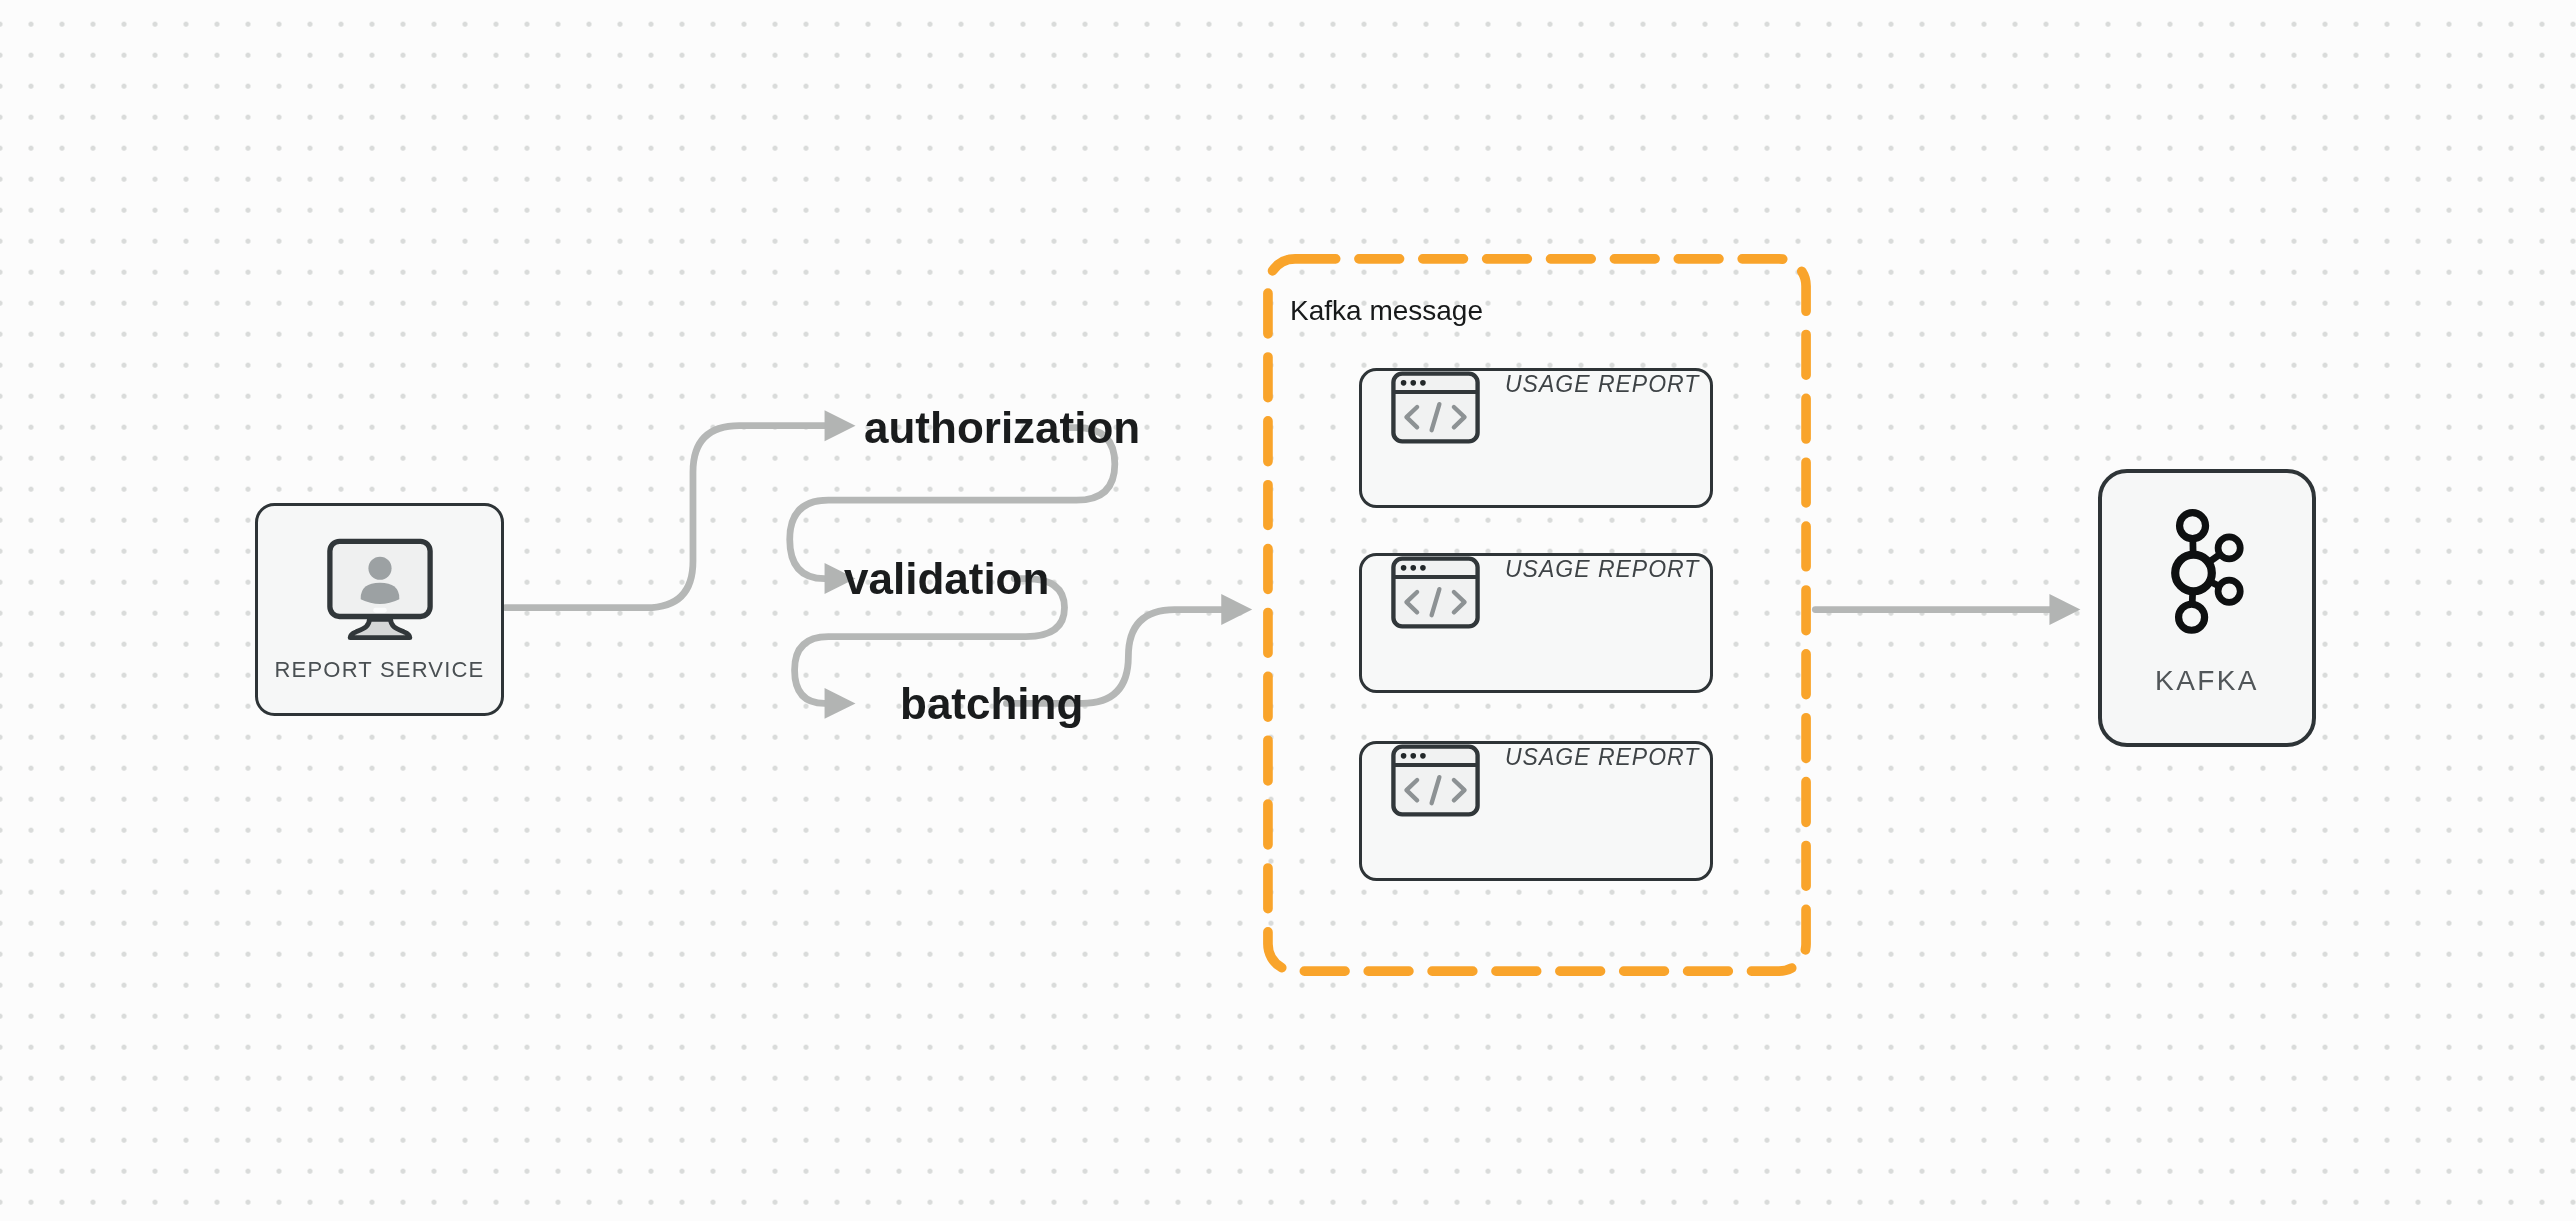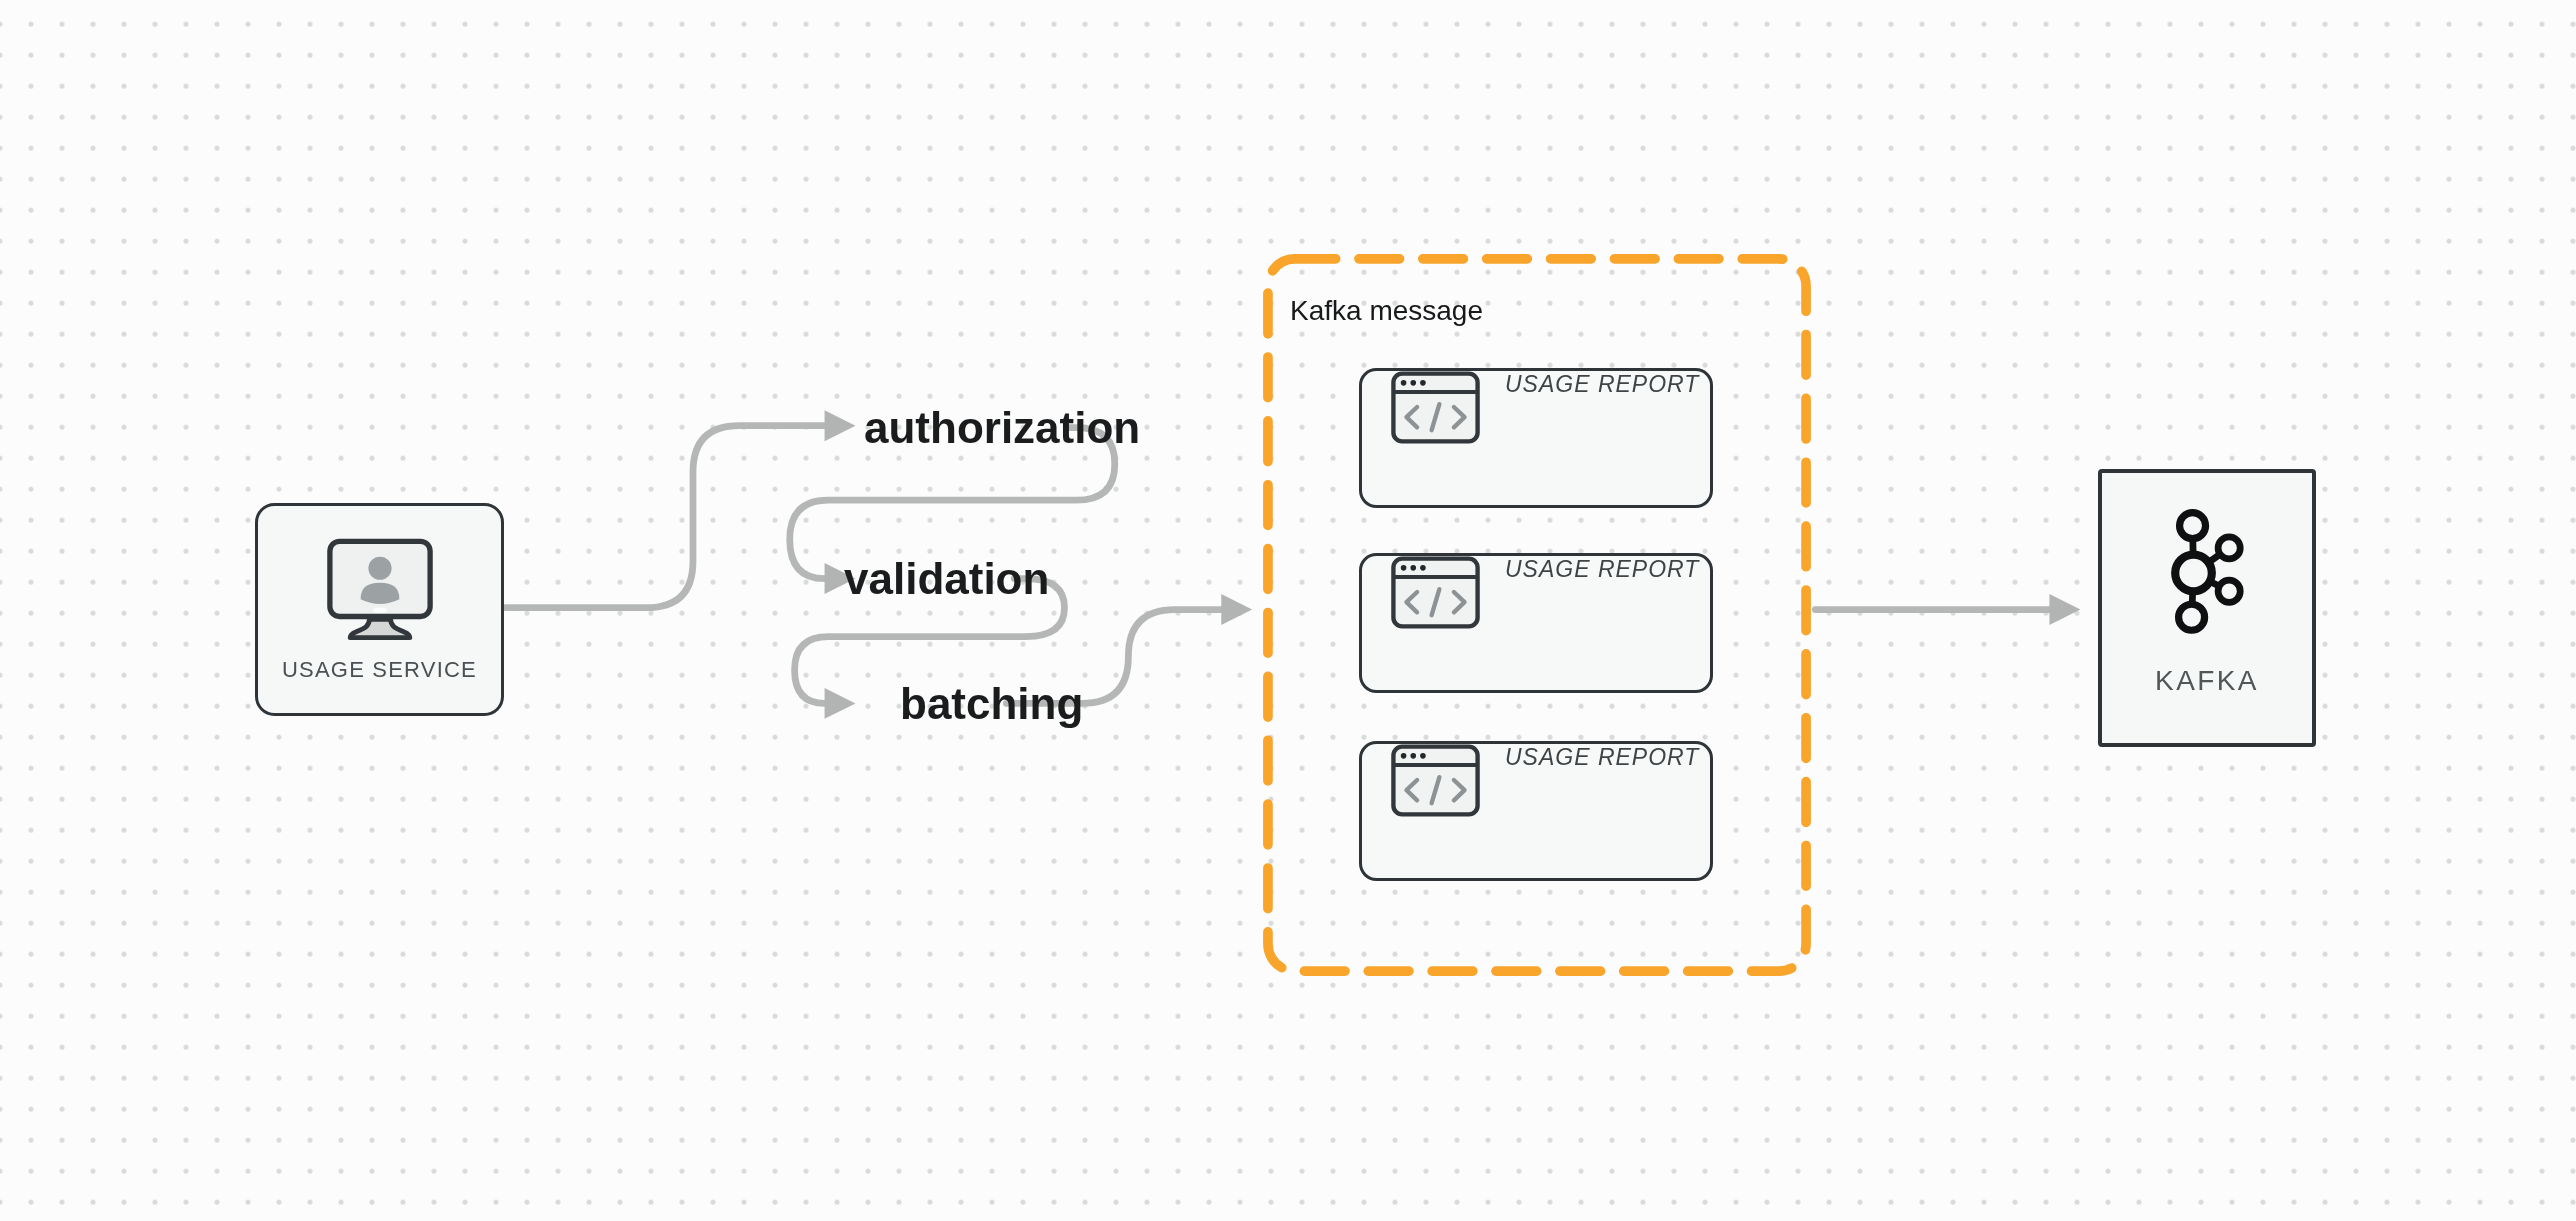--- a/index.html
+++ b/index.html
@@ -55,21 +55,21 @@
     width: 100%;
     text-align: center;
     font-size: 22px;
     letter-spacing: 1.2px;
     color: #4a5053;
   }
   .node-kafka {
     left: 2098px; top: 469px;
     width: 218px; height: 278px;
     border-width: 4.8px;
-    border-radius: 4px;
+    border-radius: 29px;
   }
   .node-kafka .node-icon {
     position: absolute;
     left: 50%; top: 32px;
     transform: translateX(-50%);
   }
   .node-kafka .node-label {
     position: absolute;
     left: 0; top: 192px;
     width: 100%;
@@ -164,21 +164,21 @@
   </svg>
 
   <div class="node node-usage-service">
     <svg class="node-icon" width="106" height="103" viewBox="0 0 110 106">
       <rect x="3" y="3" width="104" height="78" rx="10" fill="#eff0f0" stroke="#31373a" stroke-width="5.5"></rect>
       <circle cx="55" cy="31" r="12" fill="#9ca1a3"></circle>
       <path d="M 35 62 Q 35 46 55 46 Q 75 46 75 62 L 75 63 Q 65 68 55 68 Q 45 68 35 63 Z" fill="#9ca1a3"></path>
       <rect x="48" y="72" width="14" height="5" rx="2.5" fill="#fbfcfc"></rect>
       <path d="M 44 84 C 44 92 37 94 30 97 C 25 99 24 101 24 103 L 86 103 C 86 101 85 99 80 97 C 73 94 66 92 66 84 Z" fill="#d5d7d7" stroke="#31373a" stroke-width="5" stroke-linejoin="round"></path>
     </svg>
-    <div class="node-label">USAGE SERVICE</div>
+    <div class="node-label">REPORT SERVICE</div>
   </div>
 
   <div class="step-label step-authorization">authorization</div>
   <div class="step-label step-validation">validation</div>
   <div class="step-label step-batching">batching</div>
 
   <div class="kafka-group">
     <svg class="dash-border" viewBox="0 0 566 746">
       <rect x="5" y="5" width="556" height="736" rx="28" fill="none" stroke="#F9A42B" stroke-width="10" stroke-dasharray="42 24" stroke-linecap="round"></rect>
     </svg>

